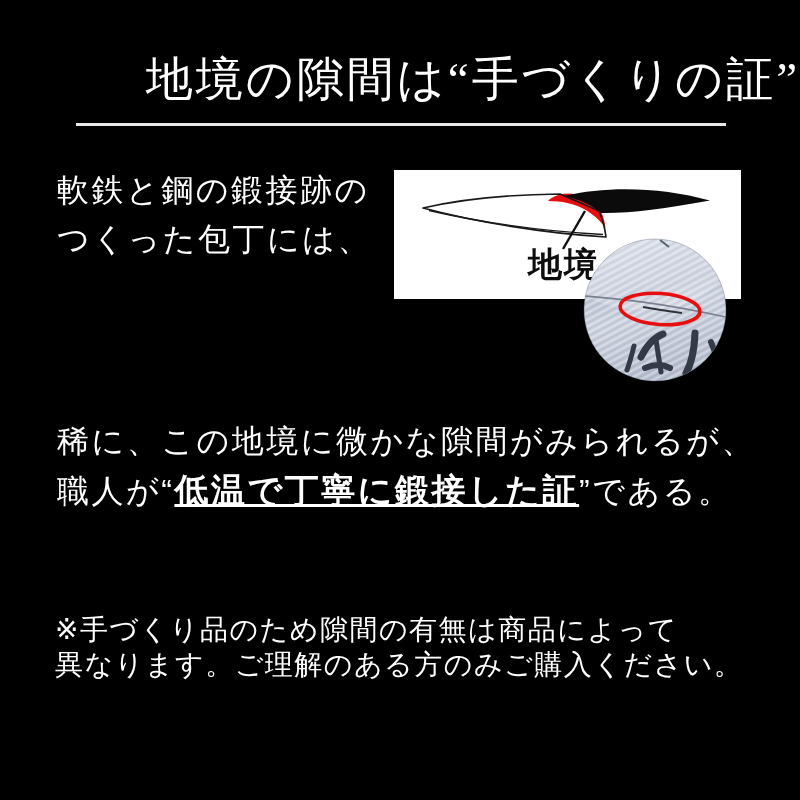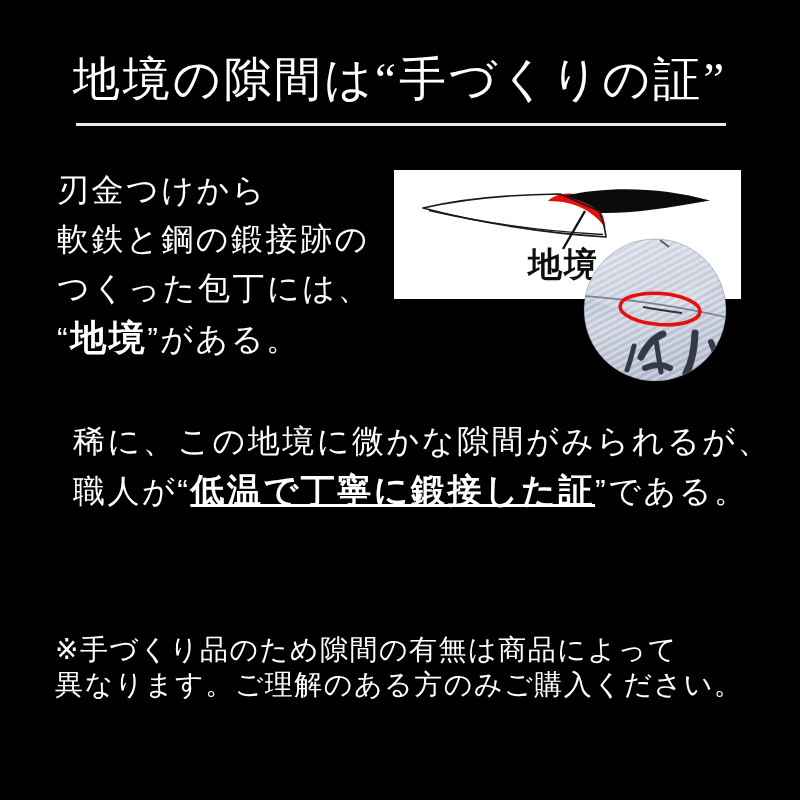--- a/index.html
+++ b/index.html
@@ -1,59 +1,57 @@
 <!DOCTYPE html>
 <html><head>
 <meta charset="utf-8">
 <style>
   html,body{margin:0;padding:0;background:#000;}
   .canvas{
     position:relative;width:800px;height:800px;background:#000;overflow:hidden;
     font-family:"Liberation Sans","DejaVu Sans",sans-serif;color:#fff;
   }
   .headline{
-    position:absolute;top:48px;left:0;width:800px;text-align:center;
+    position:absolute;top:48px;left:0;width:800px;text-align:right;
     font-family:"Liberation Serif","DejaVu Serif",serif;
     font-size:47px;line-height:62px;letter-spacing:3px;color:#fff;white-space:nowrap;
   }
   .headline-underline{
     position:absolute;left:76px;top:123px;width:650px;height:3px;background:#e9e9e9;
   }
   .para{
     position:absolute;left:57px;color:#fff;
     font-size:32px;line-height:49px;letter-spacing:2.5px;white-space:nowrap;
   }
   .para1{top:166px;}
-  .para2{top:417px;margin-left:16px;}
+  .para2{top:417px;}
   .note{
     position:absolute;left:55px;top:612px;color:#fff;
-    font-size:28px;line-height:35px;letter-spacing:1.5px;white-space:nowrap;margin-top:20px;
+    font-size:28px;line-height:35px;letter-spacing:1.5px;white-space:nowrap;
   }
   .b1{font-weight:900;font-size:36px;}
   .b2{font-weight:900;font-size:34px;text-decoration:underline;}
   .diagram{position:absolute;left:394px;top:170px;width:347px;height:235px;}
   .diagram svg{display:block;overflow:visible;}
   .kanji-label{
     font-family:"Liberation Sans","DejaVu Sans",sans-serif;
     font-weight:900;font-size:34px;letter-spacing:2px;
   }
 </style>
 </head>
 <body>
 
 <div class="canvas">
 
   <div class="headline">地境の隙間は“手づくりの証”</div>
   <div class="headline-underline"></div>
 
   <div class="para para1">
-    <div>刃金つけから</div>
     <div>軟鉄と鋼の鍛接跡の</div>
     <div>つくった包丁には、</div>
-    <div><span>“</span><span class="b1">地境</span><span>”がある。</span></div>
   </div>
 
   <div class="diagram">
     <svg width="347" height="235" viewBox="0 0 347 235" xmlns="http://www.w3.org/2000/svg">
       <defs>
         <clipPath id="circleClip">
             <circle cx="261" cy="140" r="71"></circle>
           </clipPath>
         <linearGradient id="metalGrad" x1="0" y1="0" x2="0.25" y2="1">
           <stop offset="0" stop-color="#d6dce8"></stop>

